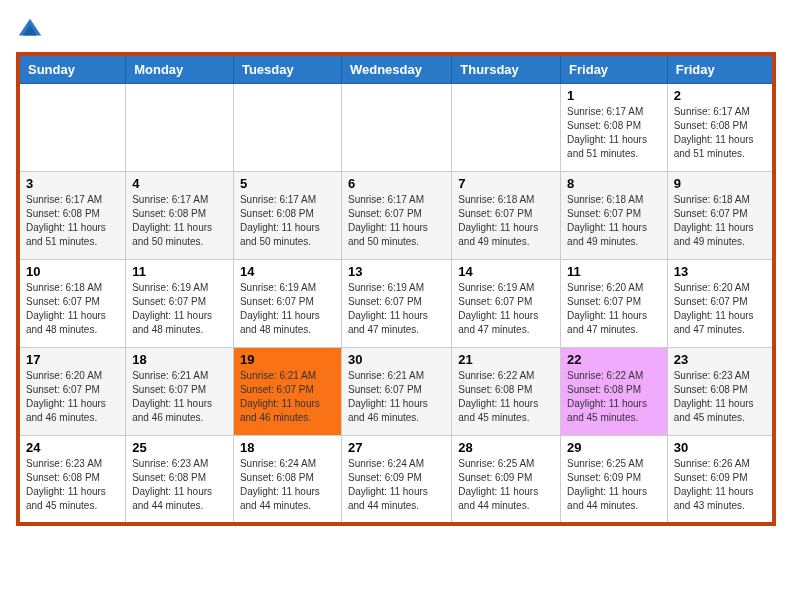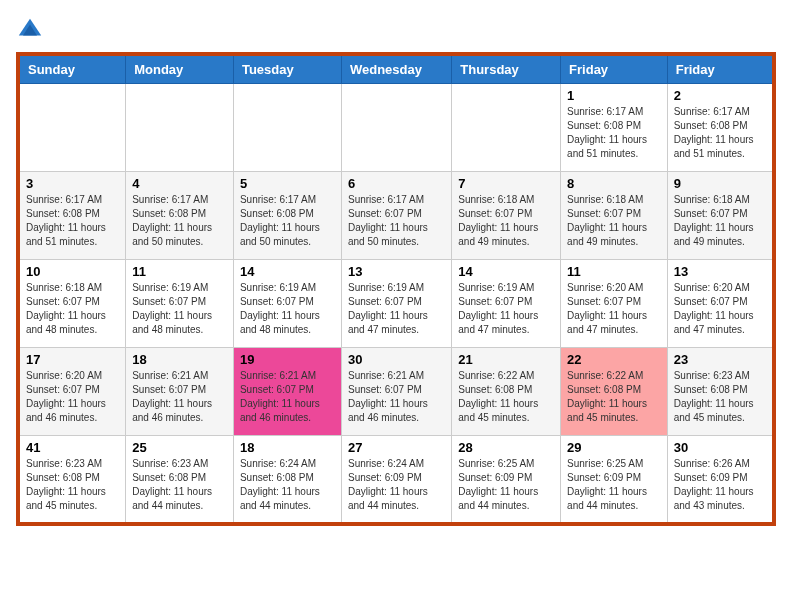--- a/index.html
+++ b/index.html
@@ -232,54 +232,54 @@
           <div class="day-info" style="white-space: pre-line;">Sunrise: 6:20 AM
 Sunset: 6:07 PM
 Daylight: 11 hours and 46 minutes.</div>
         </td>
         <td style="background: rgb(245, 245, 245);">
           <span class="day-number">18</span>
           <div class="day-info" style="white-space: pre-line;">Sunrise: 6:21 AM
 Sunset: 6:07 PM
 Daylight: 11 hours and 46 minutes.</div>
         </td>
-        <td style="background: #ec4899;">
+        <td style="background: #f97316;">
           <span class="day-number">19</span>
           <div class="day-info" style="white-space: pre-line;">Sunrise: 6:21 AM
 Sunset: 6:07 PM
 Daylight: 11 hours and 46 minutes.</div>
         </td>
         <td style="background: rgb(245, 245, 245);">
           <span class="day-number">30</span>
           <div class="day-info" style="white-space: pre-line;">Sunrise: 6:21 AM
 Sunset: 6:07 PM
 Daylight: 11 hours and 46 minutes.</div>
         </td>
         <td style="background: rgb(245, 245, 245);">
           <span class="day-number">21</span>
           <div class="day-info" style="white-space: pre-line;">Sunrise: 6:22 AM
 Sunset: 6:08 PM
 Daylight: 11 hours and 45 minutes.</div>
         </td>
-        <td style="background: #fca5a5;">
+        <td style="background: #f0abfc;">
           <span class="day-number">22</span>
           <div class="day-info" style="white-space: pre-line;">Sunrise: 6:22 AM
 Sunset: 6:08 PM
 Daylight: 11 hours and 45 minutes.</div>
         </td>
         <td style="background: rgb(245, 245, 245);">
           <span class="day-number">23</span>
           <div class="day-info" style="white-space: pre-line;">Sunrise: 6:23 AM
 Sunset: 6:08 PM
 Daylight: 11 hours and 45 minutes.</div>
         </td>
       </tr>
       <tr class="week-row">
         <td>
-          <span class="day-number">41</span>
+          <span class="day-number">24</span>
           <div class="day-info" style="white-space: pre-line;">Sunrise: 6:23 AM
 Sunset: 6:08 PM
 Daylight: 11 hours and 45 minutes.</div>
         </td>
         <td>
           <span class="day-number">25</span>
           <div class="day-info" style="white-space: pre-line;">Sunrise: 6:23 AM
 Sunset: 6:08 PM
 Daylight: 11 hours and 44 minutes.</div>
         </td>

